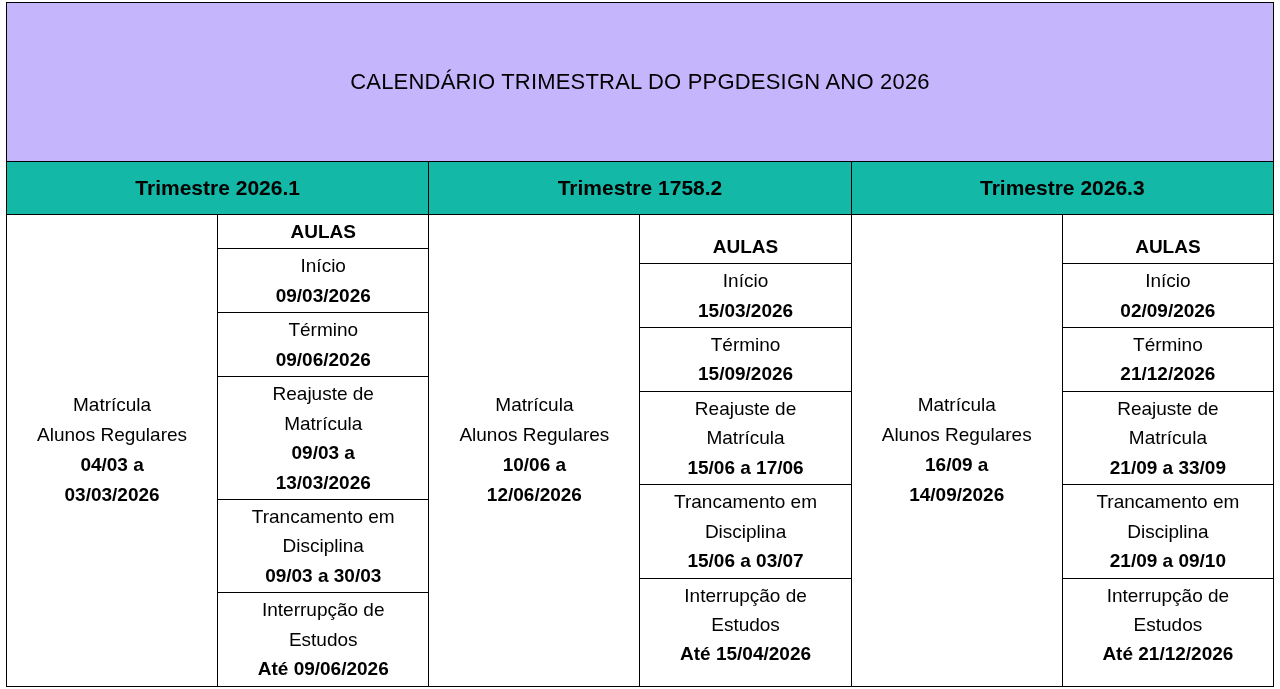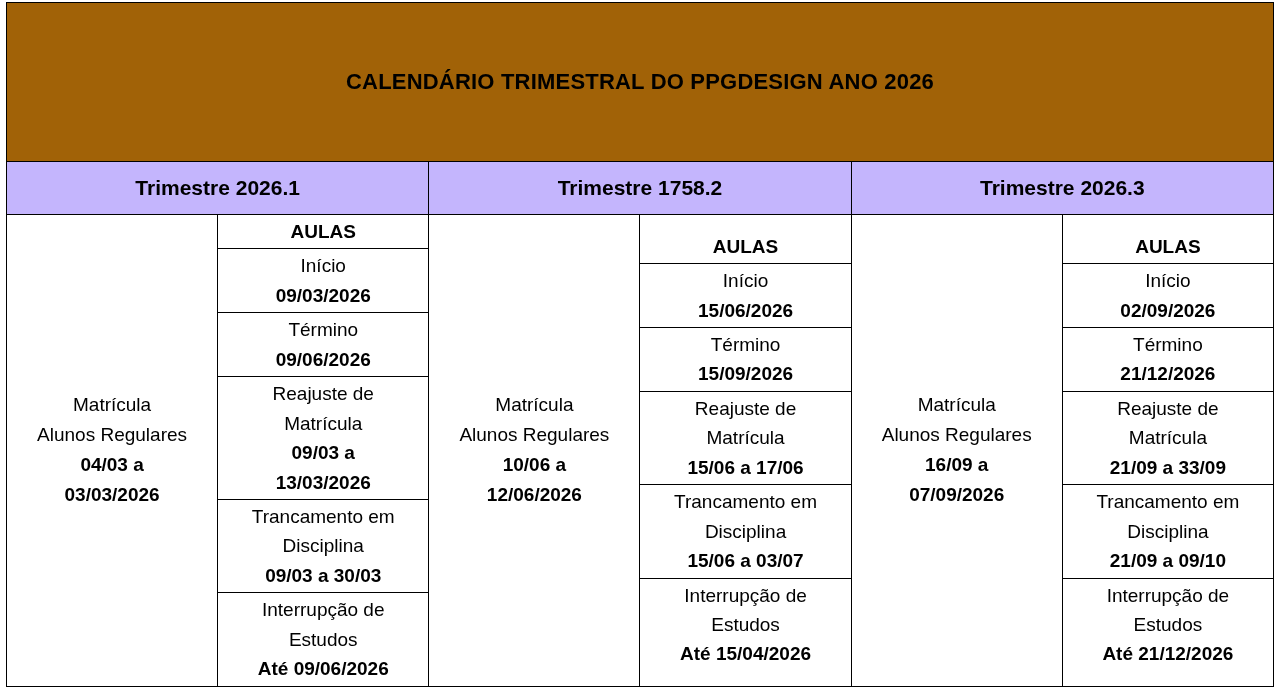--- a/index.html
+++ b/index.html
@@ -24,31 +24,31 @@
 
   .calendar td, .calendar th {
     border: 1px solid #000000;
     padding: 0;
     vertical-align: middle;
     text-align: center;
   }
 
   
   .title-cell {
-    background: #a16207;
+    background: #c4b5fd;
     height: 158px;
     font-size: 22px;
-    font-weight: bold;
+    font-weight: normal;
     letter-spacing: 0.2px;
     padding: 0 10px;
   }
 
   
   .trimester-cell {
-    background: #c4b5fd;
+    background: #14b8a6;
     height: 52px;
     font-size: 21px;
     font-weight: bold;
   }
 
   
   .matricula-cell {
     font-size: 19px;
     line-height: 1.58;
     padding: 4px 6px;
@@ -165,21 +165,21 @@
       </td>
       <td class="col-detail">
         <table class="sub-table">
           <tbody>
             <tr>
               <td class="sub-head">AULAS</td>
             </tr>
             <tr>
               <td>
                 <div class="lbl">Início</div>
-                <div class="val">15/06/2026</div>
+                <div class="val">15/03/2026</div>
               </td>
             </tr>
             <tr>
               <td>
                 <div class="lbl">Término</div>
                 <div class="val">15/09/2026</div>
               </td>
             </tr>
             <tr>
               <td>
@@ -204,21 +204,21 @@
               </td>
             </tr>
           </tbody>
         </table>
       </td>
 
       <td class="matricula-cell col-matricula">
         <div class="reg">Matrícula</div>
         <div class="reg">Alunos Regulares</div>
         <div class="bold">16/09 a</div>
-        <div class="bold">07/09/2026</div>
+        <div class="bold">14/09/2026</div>
       </td>
       <td class="col-detail">
         <table class="sub-table">
           <tbody>
             <tr>
               <td class="sub-head">AULAS</td>
             </tr>
             <tr>
               <td>
                 <div class="lbl">Início</div>

